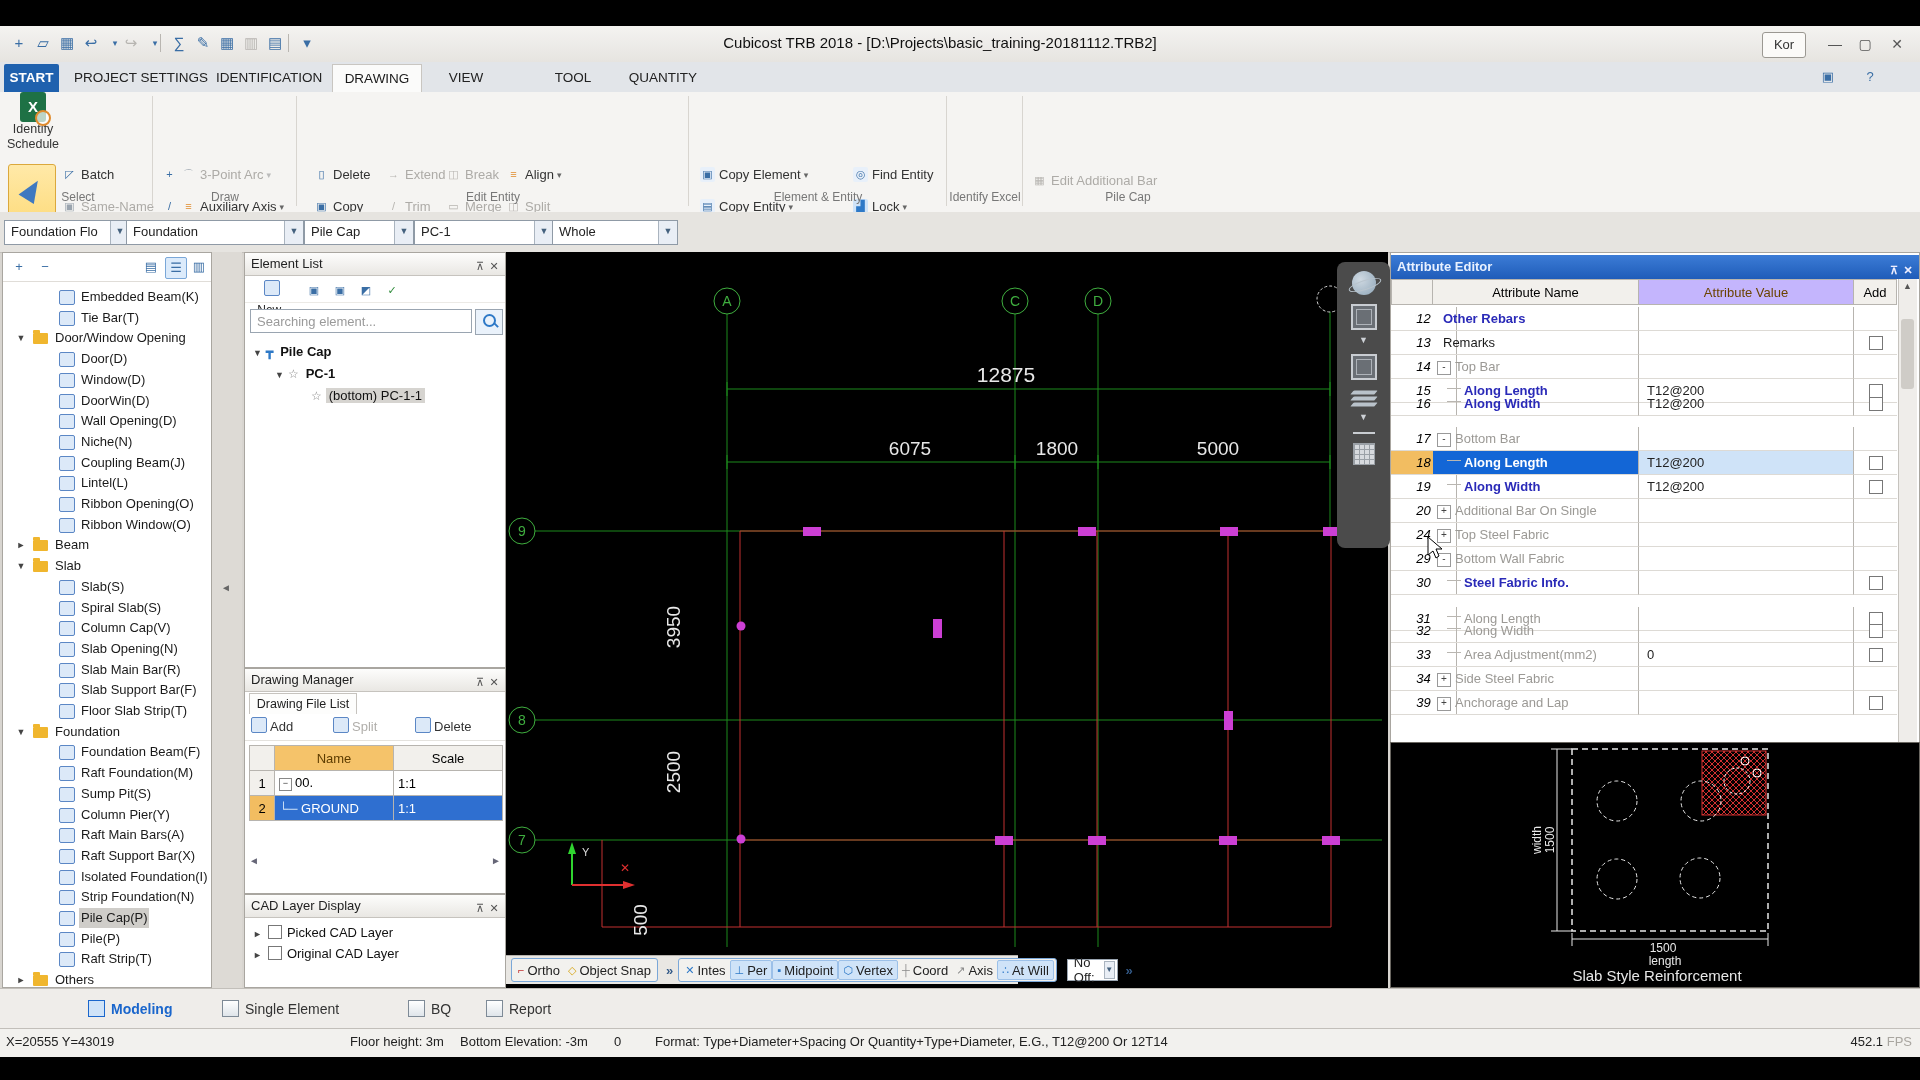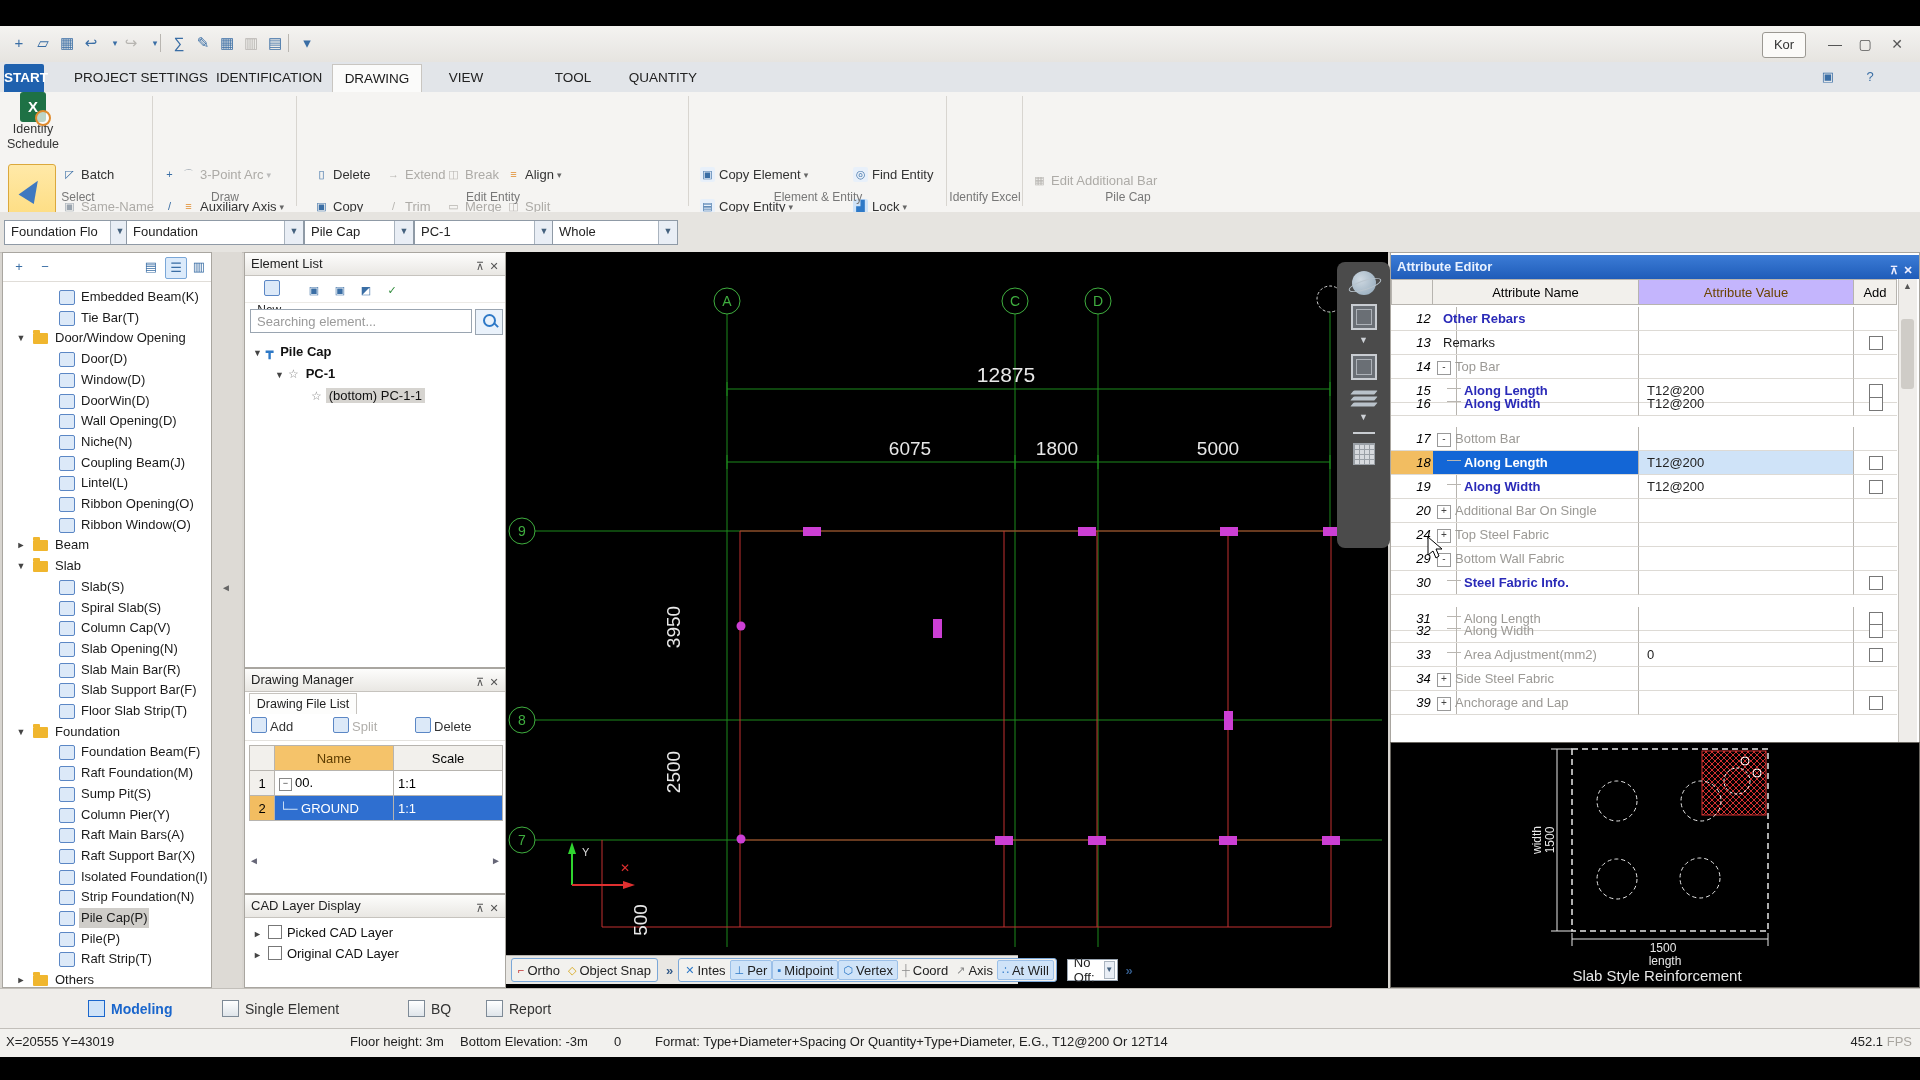--- a/index.html
+++ b/index.html
@@ -213,28 +213,29 @@
           <div class="qa-ic" style="left: 144px; font-size: 9px;">▾</div>
           <div class="qa-sep" style="left: 160px;"></div>
           <div class="qa-ic" style="left: 168px;">∑</div>
           <div class="qa-ic" style="left: 192px;">✎</div>
           <div class="qa-ic" style="left: 216px;">▦</div>
           <div class="qa-ic dis" style="left: 240px;">▥</div>
           <div class="qa-ic" style="left: 264px;">▤</div>
           <div class="qa-sep" style="left: 288px;"></div>
           <div class="qa-ic" style="left: 296px;">▾</div>
         </div>
+      <div id="wintitle">Cubicost TRB 2018 - [D:\Projects\basic_training-20181112.TRB2]</div>
       <div id="kor-btn">Kor</div>
       <div class="winctl" style="left:1822px">―</div>
       <div class="winctl" style="left:1852px">▢</div>
       <div class="winctl" style="left:1884px">✕</div>
     </div>
 
     <div id="tabrow">
-        <div class="rtab start" style="left: 4px; top: 2px; width: 40px; height: 28px;">START</div>
+        <div class="rtab start" style="left: 4px; top: 2px; width: 55px; height: 28px;">START</div>
         <div class="rtab" style="left: 74px; top: 2px; width: 128px; height: 28px;">PROJECT SETTINGS</div>
         <div class="rtab" style="left: 216px; top: 2px; width: 106px; height: 28px;">IDENTIFICATION</div>
         <div class="rtab active" style="left: 332px; top: 2px; width: 88px; height: 28px;">DRAWING</div>
         <div class="rtab" style="left: 436px; top: 2px; width: 60px; height: 28px;">VIEW</div>
         <div class="rtab" style="left: 544px; top: 2px; width: 58px; height: 28px;">TOOL</div>
         <div class="rtab" style="left: 620px; top: 2px; width: 86px; height: 28px;">QUANTITY</div>
         <div class="tr-ic" style="left: 1818px;">▣</div>
         <div class="tr-ic" style="left: 1860px;">?</div>
       </div>
 

